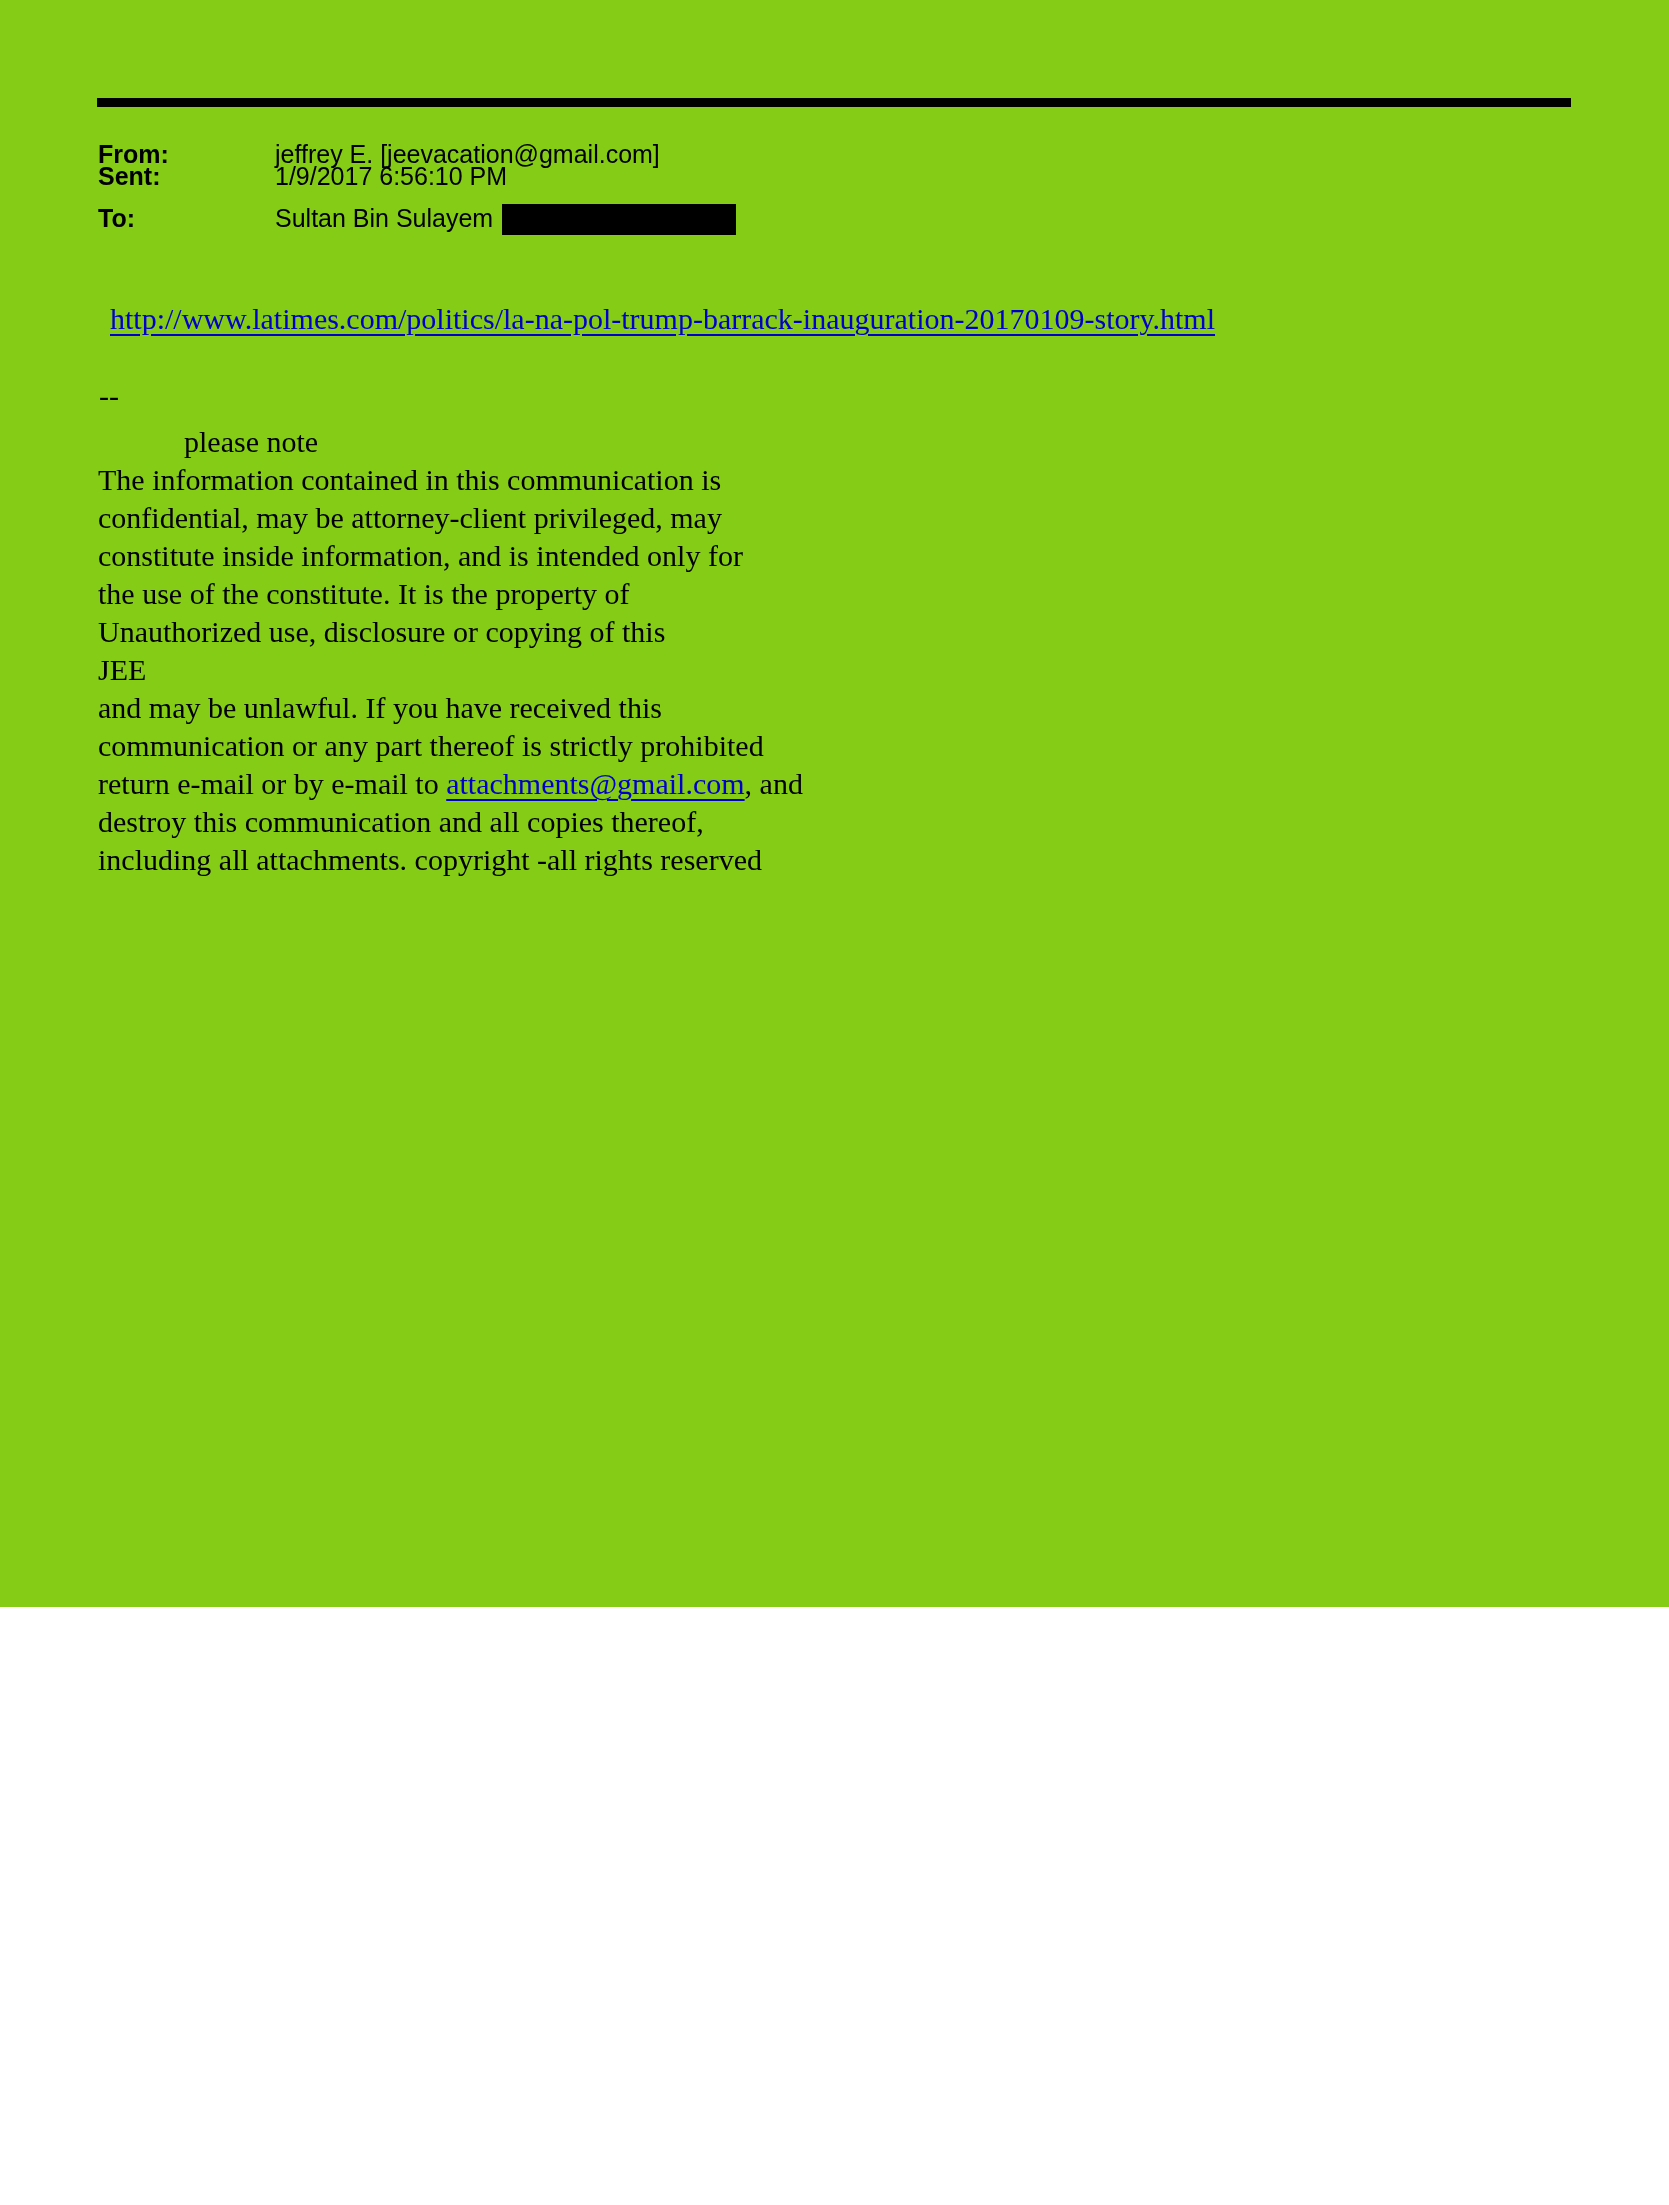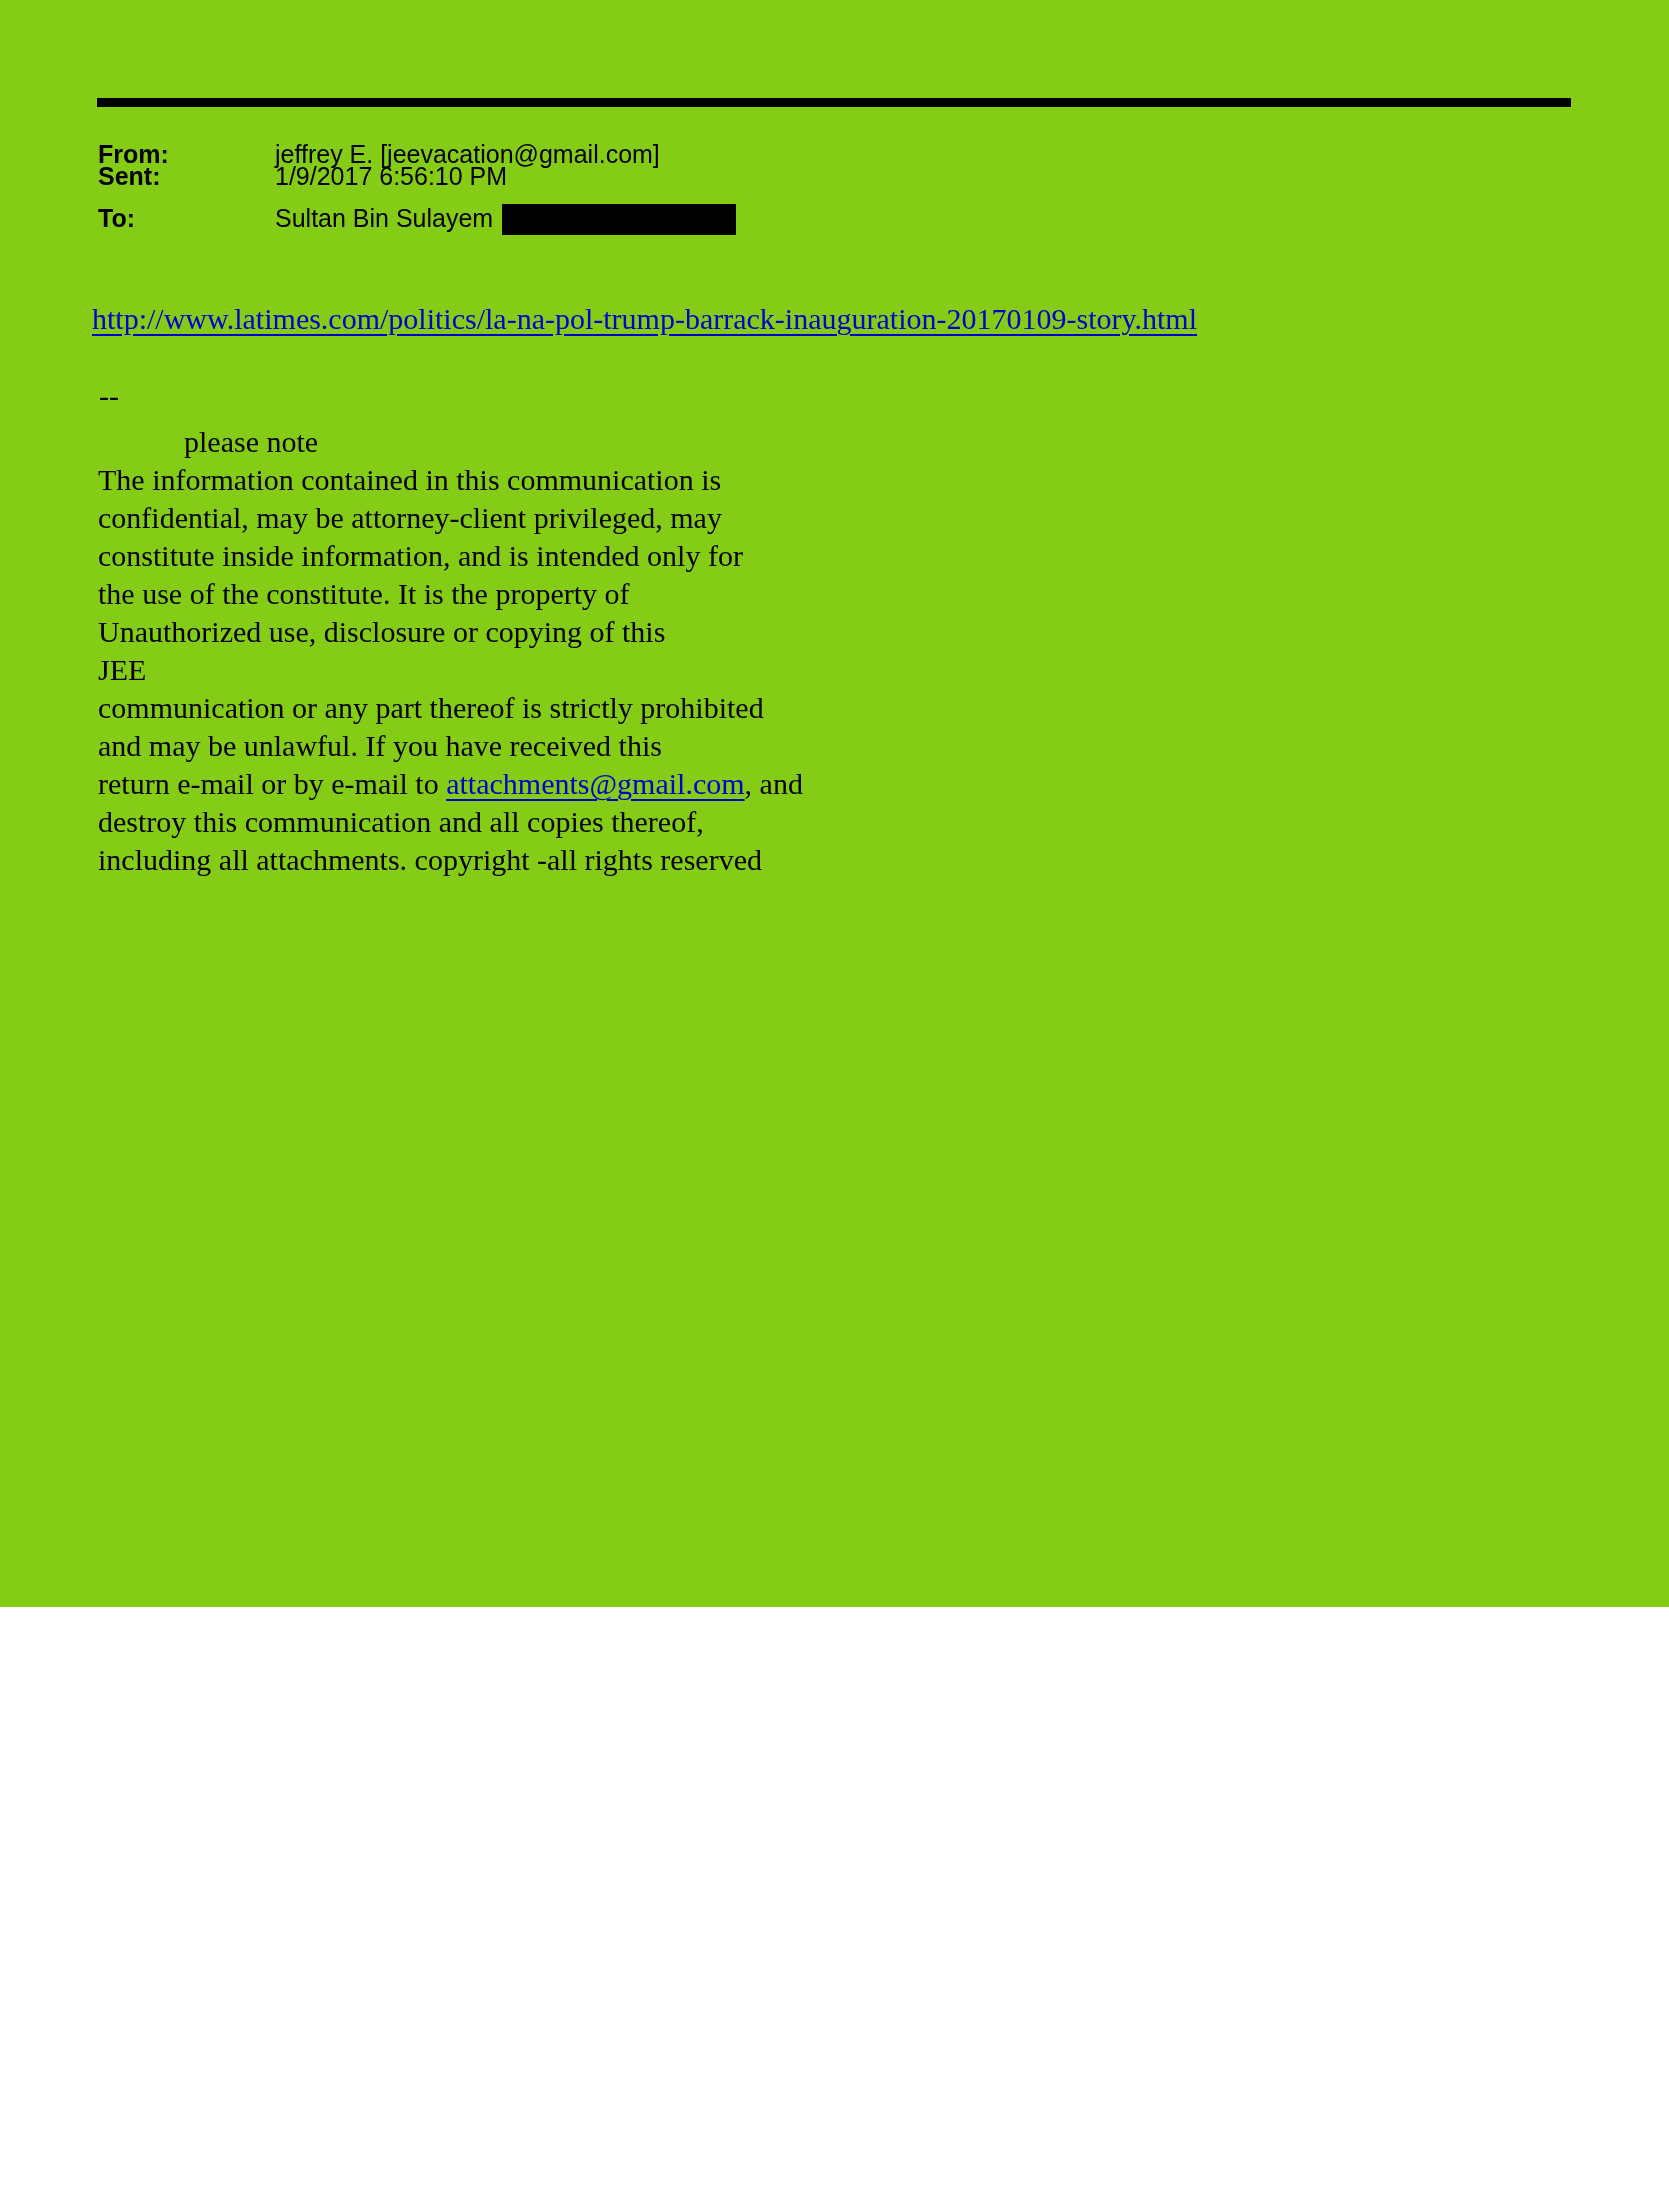--- a/index.html
+++ b/index.html
@@ -43,21 +43,21 @@
   .redaction {
     display: inline-block;
     width: 234px;
     height: 31px;
     background: #000000;
     margin-left: 9.2px;
     vertical-align: -7.9px;
   }
   .url {
     position: absolute;
-    left: 92px;
+    left: 110px;
     top: 302px;
     font-family: "Liberation Serif", serif;
     font-size: 30px;
     color: #0000CC;
     text-decoration: underline;
     text-decoration-thickness: 2px;
     text-underline-offset: 5.2px;
     white-space: nowrap;
   }
   .dashes {
@@ -123,22 +123,22 @@
 
   <div class="note">please note</div>
 
   <div class="disc">
     <div>The information contained in this communication is</div>
     <div>confidential, may be attorney-client privileged, may</div>
     <div>constitute inside information, and is intended only for</div>
     <div>the use of the constitute. It is the property of</div>
     <div>Unauthorized use, disclosure or copying of this</div>
     <div>JEE</div>
+    <div>and may be unlawful. If you have received this</div>
     <div>communication or any part thereof is strictly prohibited</div>
-    <div>and may be unlawful. If you have received this</div>
     <div><span>return e-mail or by e-mail to </span><a class="email-link" href="#">attachments@gmail.com</a><span>, and</span></div>
     <div>destroy this communication and all copies thereof,</div>
     <div>including all attachments. copyright -all rights reserved</div>
   </div>
 
   <div class="footer">HOUSE_OVERSIGHT_032955</div>
 
 </div>
 
 

